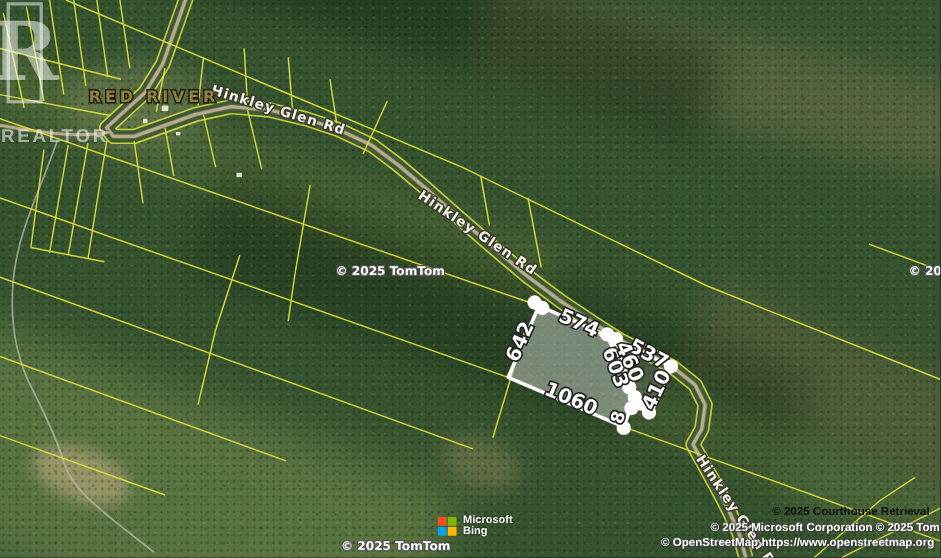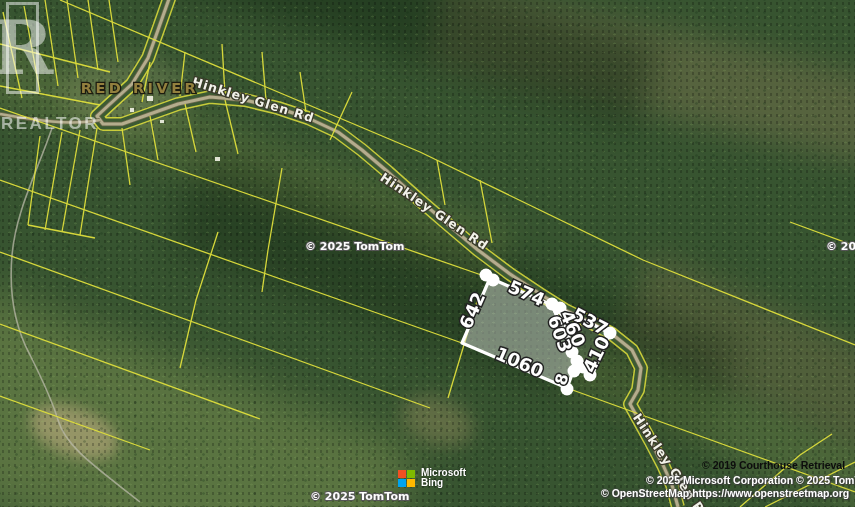--- a/index.html
+++ b/index.html
@@ -194,17 +194,17 @@
         <i class="ms-g"></i>
         <i class="ms-b"></i>
         <i class="ms-y"></i>
     </div>
     <div class="bingtxt">
       <div>Microsoft</div>
       <div>Bing</div>
     </div>
   </div>
 
-  <div class="abs copy copy-dark" style="left:702px;top:459px;">© 2019 Courthouse Retrieval</div>
+  <div class="abs copy copy-dark" style="left:702px;top:459px;">© 2025 Courthouse Retrieval</div>
   <div class="abs copy copy-light" style="left:646px;top:474px;">© 2025 Microsoft Corporation © 2025 TomTom</div>
   <div class="abs copy copy-light" style="left:601px;top:487px;">© OpenStreetMap https://www.openstreetmap.org</div>
 
 </div>
 
 </body></html>

